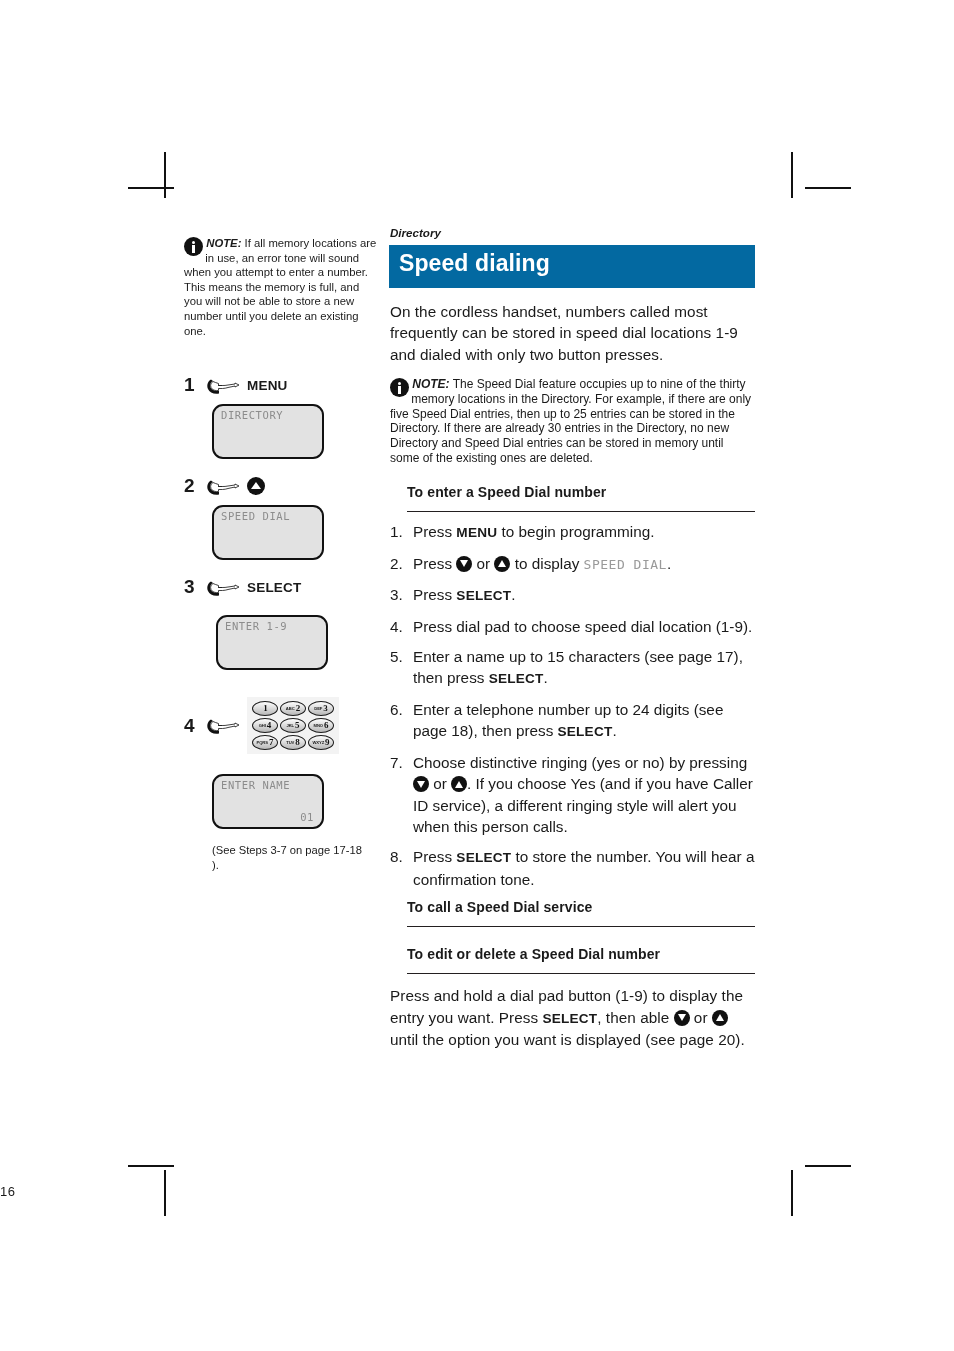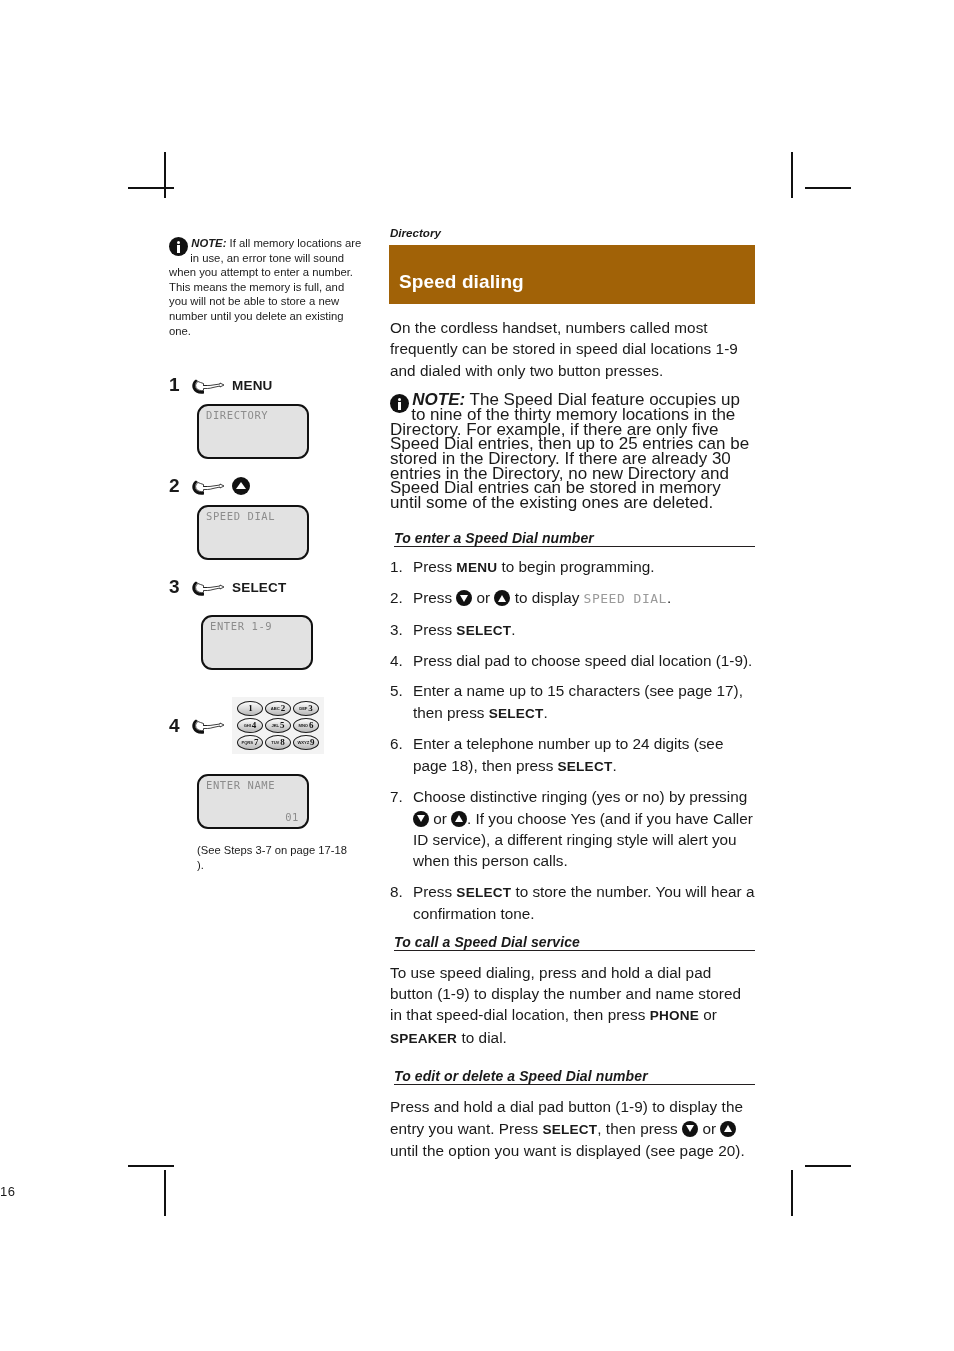--- a/index.html
+++ b/index.html
@@ -24,21 +24,21 @@
   
   #page {
     position: absolute;
     left: 0; top: 0;
     width: 954px; height: 1351px;
   }
 
   
   #left-col {
     position: absolute;
-    left: 169px;
+    left: 184px;
     top: 236px;
     width: 196px;
   }
 
   .note-block {
     font-size: 11.3px;
     line-height: 14.6px;
     color: #1c1c1c;
     text-align: left;
     font-family: "Liberation Sans", sans-serif;
@@ -206,57 +206,56 @@
     width: 366px;
   }
 
   .eyebrow {
     font-size: 11.6px;
     font-weight: bold;
     font-style: italic;
     margin: 0 0 6px 1px;
   }
   .bar-title {
-    background: #a16207;
+    background: #0369a1;
     color: #fff;
-    font-size: 19px;
-    font-weight: bold;
-    padding: 26px 10px 11px 10px;
+    font-size: 23px;
+    font-weight: bold;
+    padding: 5px 10px 11px 10px;
     letter-spacing: 0.1px;
     box-sizing: border-box;
     width: 366px;
   }
 
   .body-para {
     font-size: 15.3px;
     line-height: 21.4px;
     margin: 13px 0 0 1px;
     letter-spacing: 0.05px;
   }
   .body-para.tight { margin-top: 12px; }
 
   .note-small {
-    font-size: 17px;
+    font-size: 12px;
     line-height: 14.7px;
     margin: 12px 0 0 1px;
   }
   .note-small .ibadge {
     float: left;
     margin: 1px 4px 0 0;
     shape-outside: circle(50%);
   }
 
   .section-head {
     font-size: 14px;
     font-weight: bold;
-    margin: 19px 0 0 5px;
-    padding-bottom: 0;
+    margin: 19px 0 0 18px;
+    padding-bottom: 11px;
     border-bottom: 1.4px solid #231f20;
     letter-spacing: 0.1px;
-    font-style: italic;
   }
 
   ol.steps {
     list-style: none;
     margin: 9px 0 0 0;
     padding: 0;
   }
   ol.steps li {
     position: relative;
     padding-left: 24px;
@@ -445,21 +444,20 @@
       </li>
       <li>
         <span class="idx">7.</span><span>Choose distinctive ringing (yes or no) by pressing </span><span class="keybadge down"><span class="tri"></span></span><span> or </span><span class="keybadge up"><span class="tri"></span></span><span>. If you choose Yes (and if you have Caller ID service), a different ringing style will alert you when this person calls.</span>
       </li>
       <li>
         <span class="idx">8.</span><span>Press </span><b class="kw">SELECT</b><span> to store the number. You will hear a confirmation tone.</span>
       </li>
     </ol>
 
     <div class="section-head" style="margin-top:8px;">To call a Speed Dial service</div>
-    <p class="body-para" style="margin-top:11px;"><span>To use speed dialing, press and hold a dial pad button (1-9) to display the number and name stored in that speed-dial location, then press </span><b class="kw">PHONE</b><span> or </span><b class="kw">SPEAKER</b><span> to dial.</span></p>
 
     <div class="section-head" style="margin-top:19px;">To edit or delete a Speed Dial number</div>
-    <p class="body-para" style="margin-top:11px;"><span>Press and hold a dial pad button (1-9) to display the entry you want. Press </span><b class="kw">SELECT</b><span>, then press </span><span class="keybadge down"><span class="tri"></span></span><span> or </span><span class="keybadge up"><span class="tri"></span></span><span> until the option you want is displayed (see page 20).</span></p>
+    <p class="body-para" style="margin-top:11px;"><span>Press and hold a dial pad button (1-9) to display the entry you want. Press </span><b class="kw">SELECT</b><span>, then able </span><span class="keybadge down"><span class="tri"></span></span><span> or </span><span class="keybadge up"><span class="tri"></span></span><span> until the option you want is displayed (see page 20).</span></p>
   </div>
 
   <div class="pagenum">16</div>
 
 </div>
 
 </body></html>

